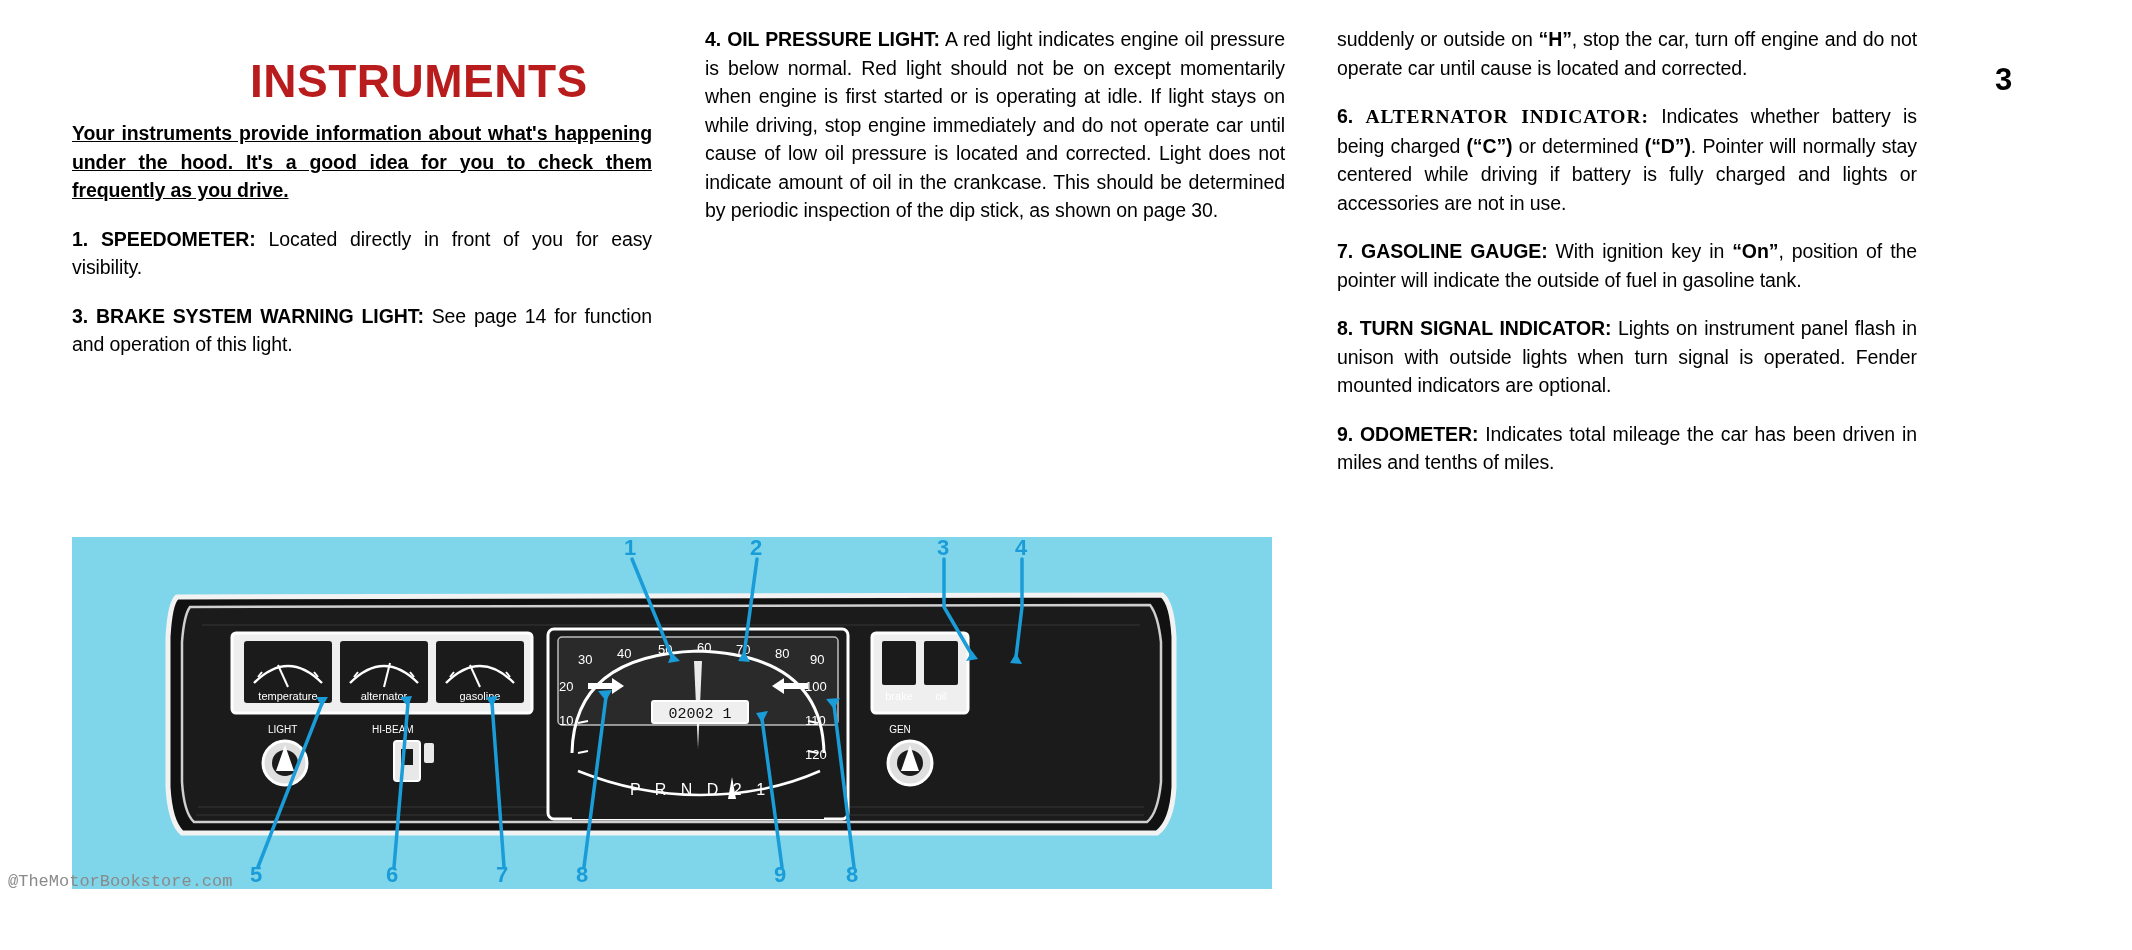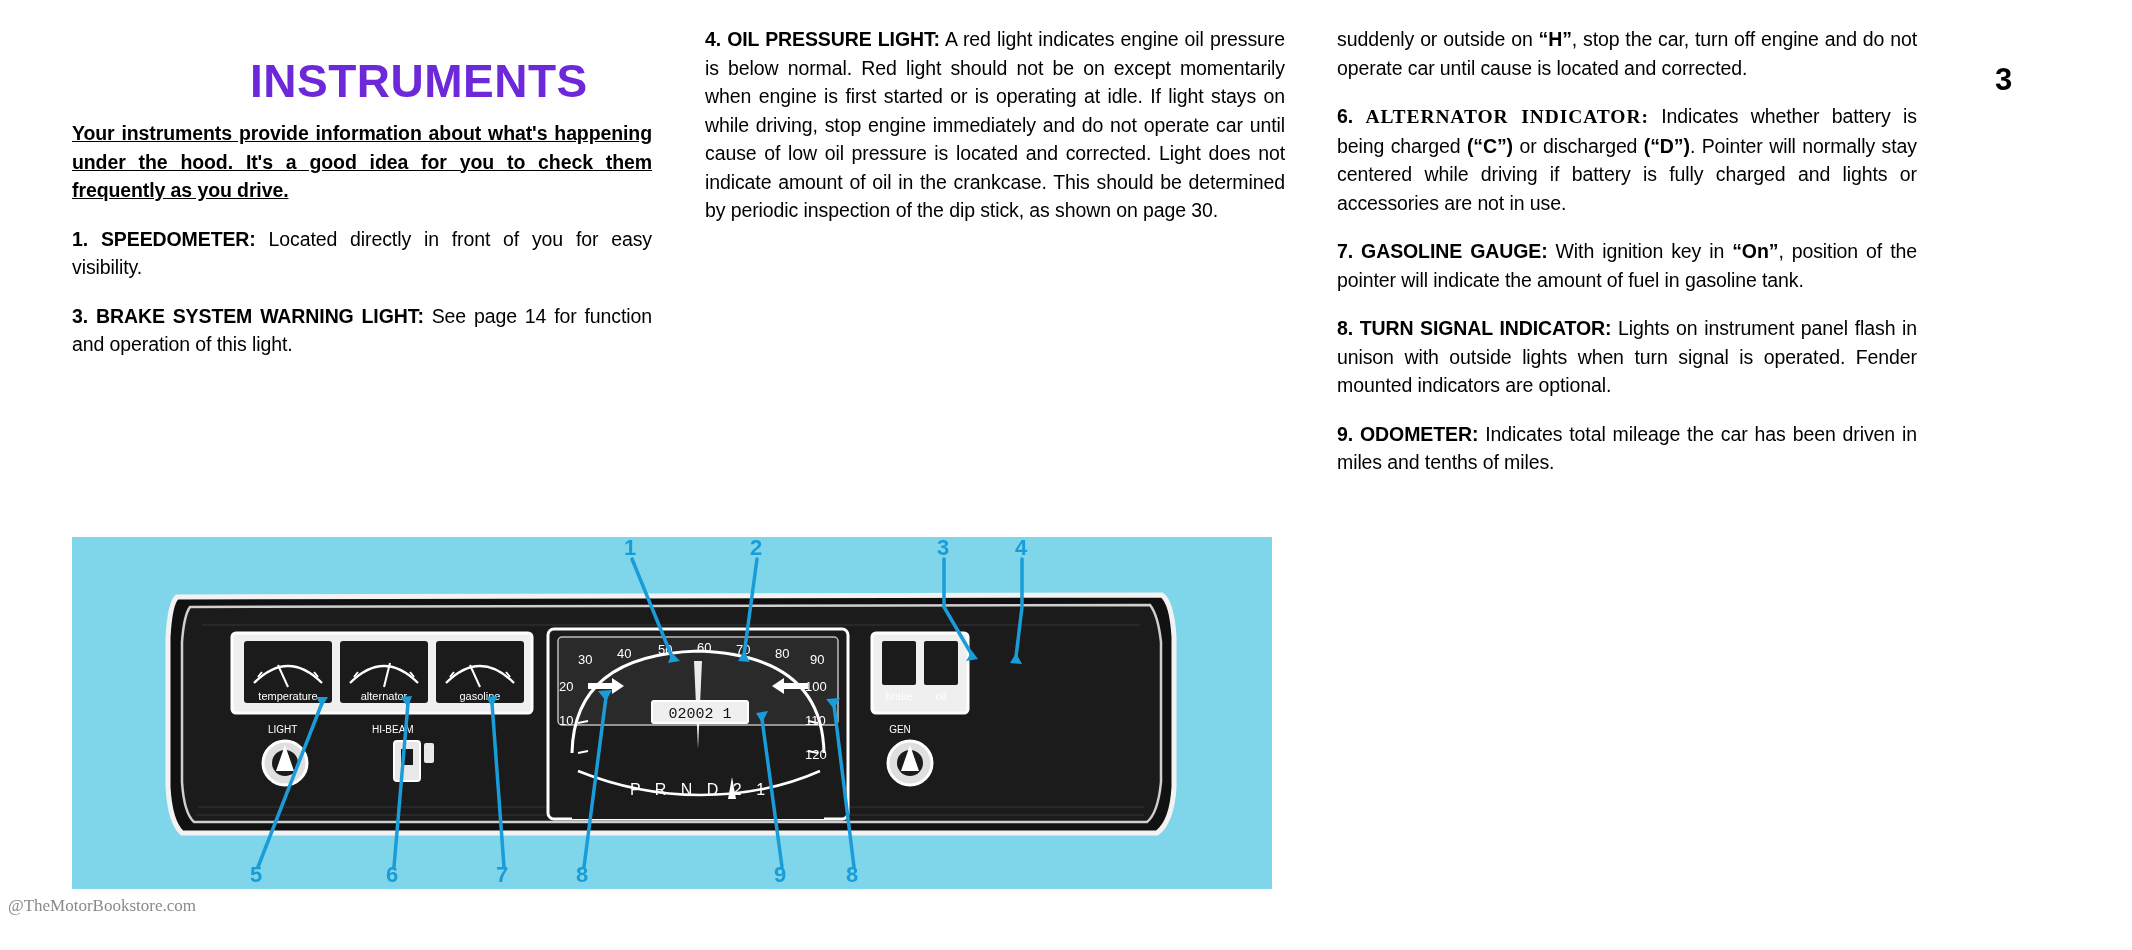--- a/index.html
+++ b/index.html
@@ -26,21 +26,21 @@
     position: absolute;
     top: 0;
   }
   .col-1 { left: 72px;  width: 580px; }
   .col-2 { left: 705px; width: 580px; }
   .col-3 { left: 1337px; width: 580px; }
 
   .title {
     font-size: 46px;
     font-weight: bold;
-    color: #6d28d9;
+    color: #b91c1c;
     letter-spacing: 0.5px;
     margin: 58px 0 14px 0;
     line-height: 1.0;
     padding-left: 178px;
   }
 
   .para {
     font-size: 19.5px;
     line-height: 28.5px;
     text-align: justify;
@@ -73,24 +73,24 @@
     width: 1200px;
     height: 352px;
     background: #7fd6ea;
     overflow: hidden;
   }
   .fig-svg { display: block; }
 
   .credit {
     position: absolute;
     left: 8px;
-    top: 896px;
+    top: 872px;
     font-size: 17px;
     color: #8a8a8a;
-    font-family: Liberation Serif, serif;
+    font-family: Liberation Mono, monospace;
   }
 </style>
 </head>
 <body>
 
 <div class="page">
 
   <div class="col col-1">
     <h1 class="title">INSTRUMENTS</h1>
 
@@ -116,26 +116,26 @@
 
   </div>
 
   <div class="col col-3">
     <p class="para">
       <span>suddenly or outside on </span><b><span>“H”</span></b><span>, stop the car, turn off engine and do not operate car until cause is located and corrected.</span>
     </p>
 
     <p class="para">
       <b><span>6.</span>
-      <span class="spaced">ALTERNATOR INDICATOR:</span></b><span> Indicates whether battery is being charged </span><b><span>(“C”)</span></b><span> or discharged </span><b><span>(“D”)</span></b><span>. Pointer will normally stay centered while driving if battery is fully charged and lights or accessories are not in use.</span>
+      <span class="spaced">ALTERNATOR INDICATOR:</span></b><span> Indicates whether battery is being charged </span><b><span>(“C”)</span></b><span> or determined </span><b><span>(“D”)</span></b><span>. Pointer will normally stay centered while driving if battery is fully charged and lights or accessories are not in use.</span>
     </p>
 
     <p class="para">
       <b><span>7.</span>
-      <span>GASOLINE GAUGE:</span></b><span> With ignition key in </span><b><span>“On”</span></b><span>, position of the pointer will indicate the amount of fuel in gasoline tank.</span>
+      <span>GASOLINE GAUGE:</span></b><span> With ignition key in </span><b><span>“On”</span></b><span>, position of the pointer will indicate the outside of fuel in gasoline tank.</span>
     </p>
 
     <p class="para">
       <b><span>8.</span>
       <span>TURN SIGNAL INDICATOR:</span></b><span> Lights on instrument panel flash in unison with outside lights when turn signal is operated. Fender mounted indicators are optional.</span>
     </p>
 
     <p class="para">
       <b><span>9.</span>
       <span>ODOMETER:</span></b><span> Indicates total mileage the car has been driven in miles and tenths of miles.</span>

